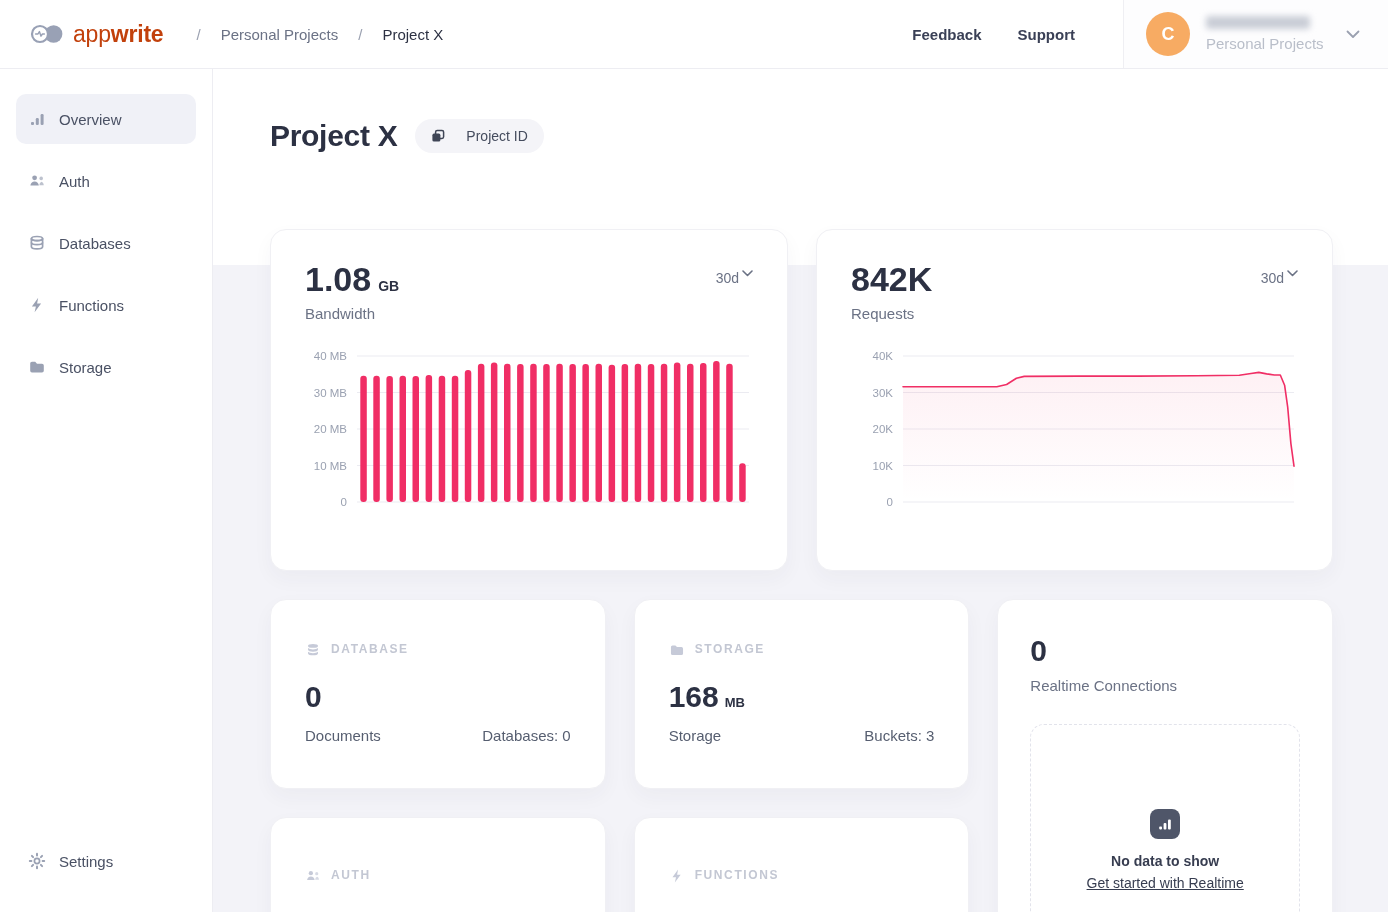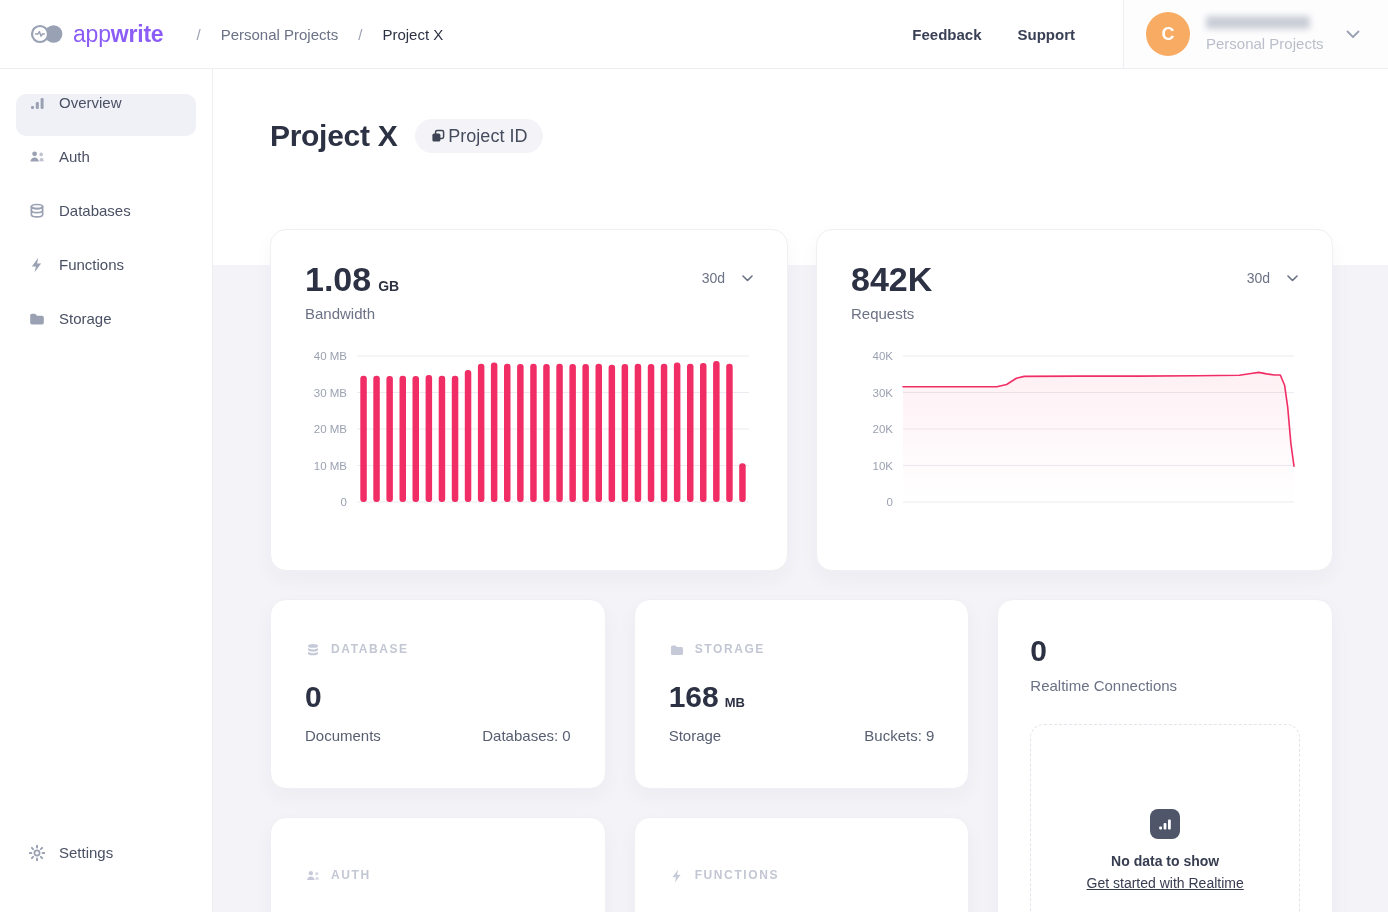--- a/index.html
+++ b/index.html
@@ -3,67 +3,67 @@
 <meta charset="utf-8">
 <style>
   * { margin:0; padding:0; box-sizing:border-box; }
   html,body { width:1388px; height:912px; overflow:hidden; }
   body { font-family:"Liberation Sans", sans-serif; background:#fff; color:#2c3143; }
 
   
   .topbar { height:69px; display:flex; align-items:center; padding-left:30px;
             border-bottom:1px solid #ededf2; background:#fff; }
   .logo { display:flex; align-items:center; gap:9px; cursor:pointer; }
-  .logo-text { font-size:23px; color:#8b5cf6; letter-spacing:-0.2px; }
+  .logo-text { font-size:23px; color:#c2410c; letter-spacing:-0.2px; }
   .logo-text b { font-weight:700; }
   .crumbs { display:flex; align-items:center; gap:20px; margin-left:33px; font-size:15px; }
   .crumb-sep { color:#9aa0b0; }
   .crumb-link { color:#6b7285; text-decoration:none; cursor:pointer; }
   .crumb-current { color:#2c3143; font-weight:500; }
   .top-links { margin-left:auto; display:flex; gap:36px; margin-right:48px; }
   .top-links a { font-size:15px; font-weight:700; color:#3a4056; text-decoration:none; cursor:pointer; }
   .user { align-self:stretch; width:265px; border-left:1px solid #efeff3; display:flex;
           align-items:center; padding-left:22px; cursor:pointer; background:#fdfdfe; }
   .avatar { width:44px; height:44px; border-radius:50%; background:#f7ab63; color:#fff;
             font-size:18px; font-weight:600; display:flex; align-items:center; justify-content:center; }
   .ucol { margin-left:16px; }
   .redacted { width:104px; height:13px; border-radius:3px; background:#c9cdd6; filter:blur(3px); }
   .org { margin-top:6px; font-size:15px; color:#b9bec9; }
   .user-chev { margin-left:auto; margin-right:28px; color:#9aa0b0; }
 
   
   .shell { display:flex; height:843px; }
   .sidebar { width:213px; border-right:1px solid #ededf2; padding-top:25px;
              display:flex; flex-direction:column; background:#fff; }
-  .side-item { margin:0 16px 12px; height:42px; border-radius:10px; display:flex;
-               padding:0 12px; gap:13px; font-size:15px; color:#4a5164; cursor:pointer; }
+  .side-item { margin:0 16px 12px; height:50px; border-radius:10px; display:flex;
+               align-items:center; padding:0 12px; gap:13px; font-size:15px; color:#4a5164; cursor:pointer; }
   .side-item.active { background:#f0f1f7; }
   .side-item .ico { color:#9aa1b3; display:flex; }
   .side-settings { margin-top:auto; margin-bottom:26px; }
 
   .main { flex:1; height:843px; overflow:hidden; padding:45px 55px 0 57px;
           background:linear-gradient(to bottom, #ffffff 196px, #f3f3f8 196px); }
 
   
   .titlerow { display:flex; align-items:center; gap:18px; height:44px; }
   .page-title { font-size:30px; font-weight:800; color:#2c3143; letter-spacing:-0.3px; }
   .pill { height:34px; padding:0 16px; border-radius:17px; background:#f4f4f8; border:none;
-          display:inline-flex; align-items:center; gap:3px; font-size:18px; color:#454c5e;
+          display:inline-flex; align-items:center; gap:21px; font-size:14px; color:#454c5e;
           font-family:inherit; cursor:pointer; }
 
   
   .card { background:#fff; border:1px solid #f0f0f4; border-radius:16px;
           box-shadow:0 8px 20px rgba(45,49,67,0.04); }
   .charts { margin-top:71px; display:grid; grid-template-columns:1fr 1fr; gap:28px; }
   .chart-card { height:342px; padding:32px 34px 28px; }
   .card-head { display:flex; justify-content:space-between; align-items:flex-start; }
   .big { font-size:34px; font-weight:800; color:#2c3143; line-height:1; }
   .big .unit { font-size:14px; font-weight:800; margin-left:7px; }
   .sub { margin-top:9px; font-size:15px; color:#6b7285; }
-  .range { display:flex; align-items:center; gap:17px; font-size:14px; color:#6b7285;
+  .range { display:flex; align-items:flex-start; gap:3px; font-size:14px; color:#6b7285;
            background:none; border:none; font-family:inherit; cursor:pointer; margin-top:8px; }
   .plot { margin-top:24px; height:164px; }
 
   .grid2 { margin-top:28px; display:grid; grid-template-columns:1fr 1fr 1fr; gap:28px; }
   .stat-card { height:190px; padding:42px 34px 0; }
   .section-row { display:flex; align-items:flex-start; gap:10px; font-size:12px; font-weight:600;
                  letter-spacing:1.6px; color:#c3c7d3; }
   .section-row .ico { color:#c6cad8; display:flex; }
   .stat-num { margin-top:24px; font-size:30px; font-weight:800; color:#2c3143; line-height:1; }
   .stat-num .unit { font-size:13px; font-weight:800; margin-left:6px; }
@@ -320,21 +320,21 @@
           <span class="ico">
             <svg width="16" height="16" viewBox="0 0 18 18">
                 <path d="M2.2 5.6c0-1 .8-1.8 1.8-1.8h3.2l1.8 1.9h5a1.8 1.8 0 0 1 1.8 1.8v5.3a1.8 1.8 0 0 1-1.8 1.8H4a1.8 1.8 0 0 1-1.8-1.8z" fill="currentColor"></path>
               </svg>
           </span>
           <span>STORAGE</span>
         </div>
         <div class="stat-num"><span>168</span><span class="unit">MB</span></div>
         <div class="stat-labels">
           <span>Storage</span>
-          <span>Buckets: 9</span>
+          <span>Buckets: 3</span>
         </div>
       </article>
 
       <article class="card realtime-card">
         <div class="rt-num">0</div>
         <div class="rt-label">Realtime Connections</div>
         <div class="empty-box">
           <span class="empty-icon">
             <svg width="18" height="18" viewBox="0 0 18 18">
                 <rect x="3.2" y="11.6" width="2.8" height="2.8" rx="0.8" fill="#fff"></rect>

